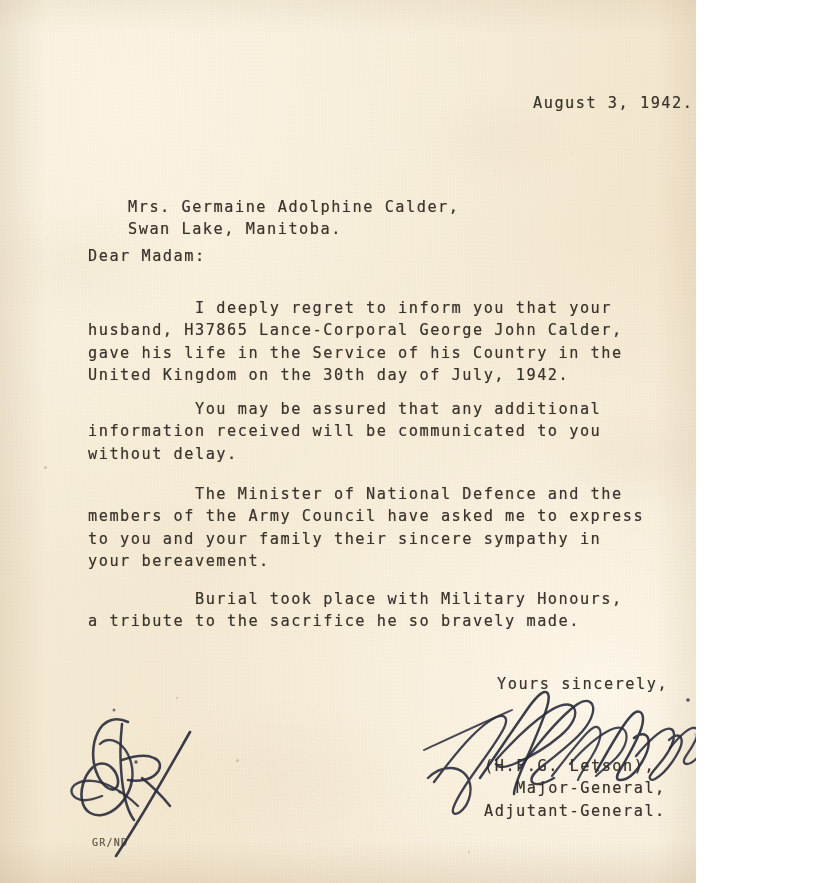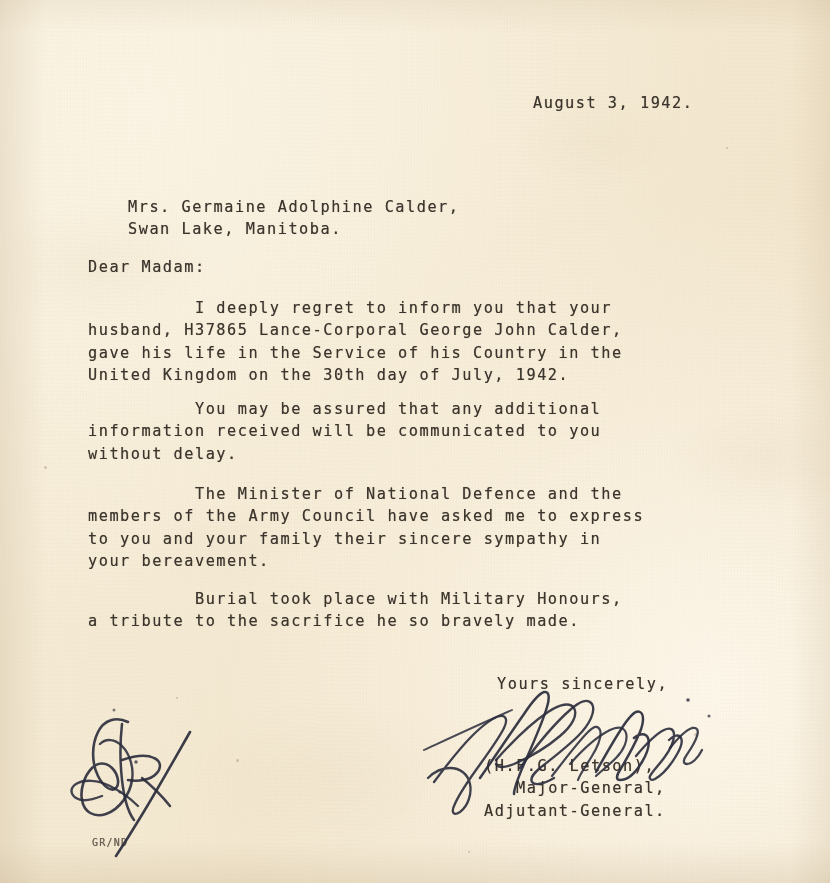--- a/index.html
+++ b/index.html
@@ -4,21 +4,21 @@
 <title>Letter</title>
 <style>
   html, body {
     margin: 0;
     padding: 0;
     background: #ffffff;
   }
 
   #page {
     position: relative;
-    width: 830px;
+    width: 696px;
     height: 883px;
     overflow: hidden;
     background: #f6ecd7;
     font-family: "DejaVu Sans Mono", "Liberation Mono", monospace;
   }
 
   
   .paper-base {
     position: absolute;
     inset: 0;
@@ -70,21 +70,21 @@
     letter-spacing: 1.55px;
     white-space: pre;
     text-shadow:
       0 0 .7px rgba(59,53,45,.42),
       .35px .2px .5px rgba(90,78,60,.22);
   }
   .tw.faint { color: #5b5347; opacity: .93; }
 
   #date-line   { left: 533px; top:  92px; }
   #addressee   { left:  88px; top: 196px; margin-left: 40px; }
-  #salutation  { left:  88px; top: 256px; }
+  #salutation  { left:  88px; top: 245px; }
   #para-1      { left:  88px; top: 297px; }
   #para-2      { left:  88px; top: 398px; }
   #para-3      { left:  88px; top: 483px; }
   #para-4      { left:  88px; top: 588px; }
   #closing     { left: 497px; top: 645px; margin-top: 28px; }
   #sig-block   { left: 484px; top: 755px; }
   #ref-initials{ left:  92px; top: 832px; letter-spacing: 1.2px; font-size: 10px; }
 
   
   .ink {

